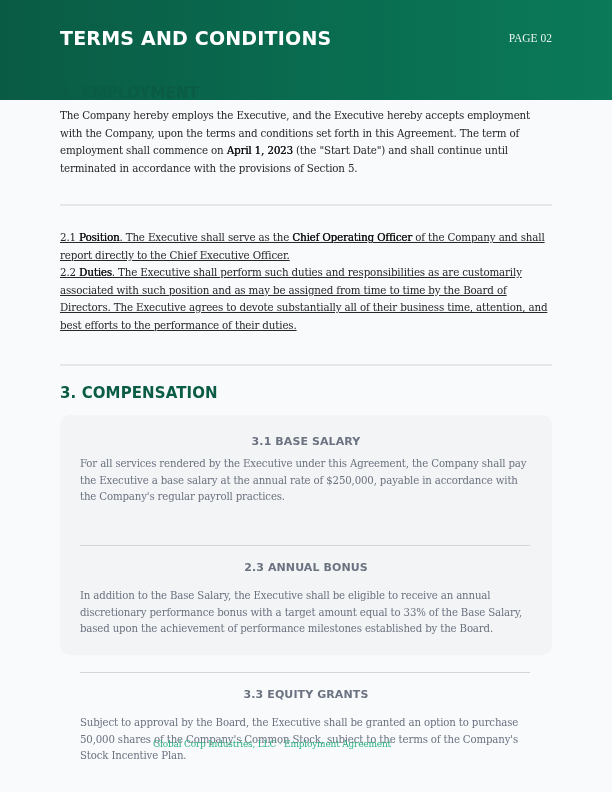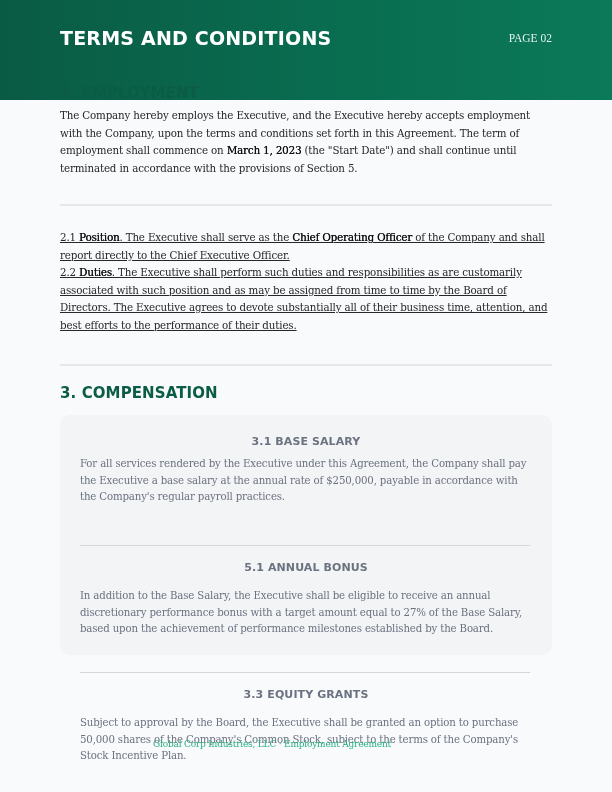--- a/index.html
+++ b/index.html
@@ -66,21 +66,21 @@
 <body>
 
 <div class="header">
   <div class="header-title">TERMS AND CONDITIONS</div>
   <div class="header-page">PAGE 02</div>
 </div>
 
 <div class="content">
   <div class="s1">
     <div class="h2">1. EMPLOYMENT</div>
-    <div class="p"><span>The Company hereby employs the Executive, and the Executive hereby accepts employment with the Company, upon the terms and conditions set forth in this Agreement. The term of employment shall commence on </span><b>March 1, 2023</b><span> (the "Start Date") and shall continue until terminated in accordance with the provisions of Section 5.</span></div>
+    <div class="p"><span>The Company hereby employs the Executive, and the Executive hereby accepts employment with the Company, upon the terms and conditions set forth in this Agreement. The term of employment shall commence on </span><b>April 1, 2023</b><span> (the "Start Date") and shall continue until terminated in accordance with the provisions of Section 5.</span></div>
   </div>
 
   <div class="divider div1"></div>
 
   <div class="s2">
     <div class="p"><span>2.1</span> <b>Position</b><span>. The Executive shall serve as the </span><b>Chief Operating Officer</b><span> of the Company and shall report directly to the Chief Executive Officer.</span></div>
     <div class="p" style="margin-top:0"><span>2.2</span> <b>Duties</b><span>. The Executive shall perform such duties and responsibilities as are customarily associated with such position and as may be assigned from time to time by the Board of Directors. The Executive agrees to devote substantially all of their business time, attention, and best efforts to the performance of their duties.</span></div>
   </div>
 
   <div class="divider div2"></div>
@@ -93,22 +93,22 @@
 <div class="box"></div>
 
 <div class="sub" style="top:435px">
   <div class="h3">3.1 BASE SALARY</div>
   <div class="p" style="margin-top:8px">For all services rendered by the Executive under this Agreement, the Company shall pay the Executive a base salary at the annual rate of $250,000, payable in accordance with the Company's regular payroll practices.</div>
 </div>
 
 <div class="sdiv" style="top:545px"></div>
 
 <div class="sub" style="top:561px">
-  <div class="h3">5.1 ANNUAL BONUS</div>
-  <div class="p">In addition to the Base Salary, the Executive shall be eligible to receive an annual discretionary performance bonus with a target amount equal to 27% of the Base Salary, based upon the achievement of performance milestones established by the Board.</div>
+  <div class="h3">2.3 ANNUAL BONUS</div>
+  <div class="p">In addition to the Base Salary, the Executive shall be eligible to receive an annual discretionary performance bonus with a target amount equal to 33% of the Base Salary, based upon the achievement of performance milestones established by the Board.</div>
 </div>
 
 <div class="sdiv" style="top:672px"></div>
 
 <div class="sub" style="top:688px">
   <div class="h3">3.3 EQUITY GRANTS</div>
   <div class="p">Subject to approval by the Board, the Executive shall be granted an option to purchase 50,000 shares of the Company's Common Stock, subject to the terms of the Company's Stock Incentive Plan.</div>
 </div>
 
 <div class="footer">Global Corp Industries, LLC · Employment Agreement</div>

